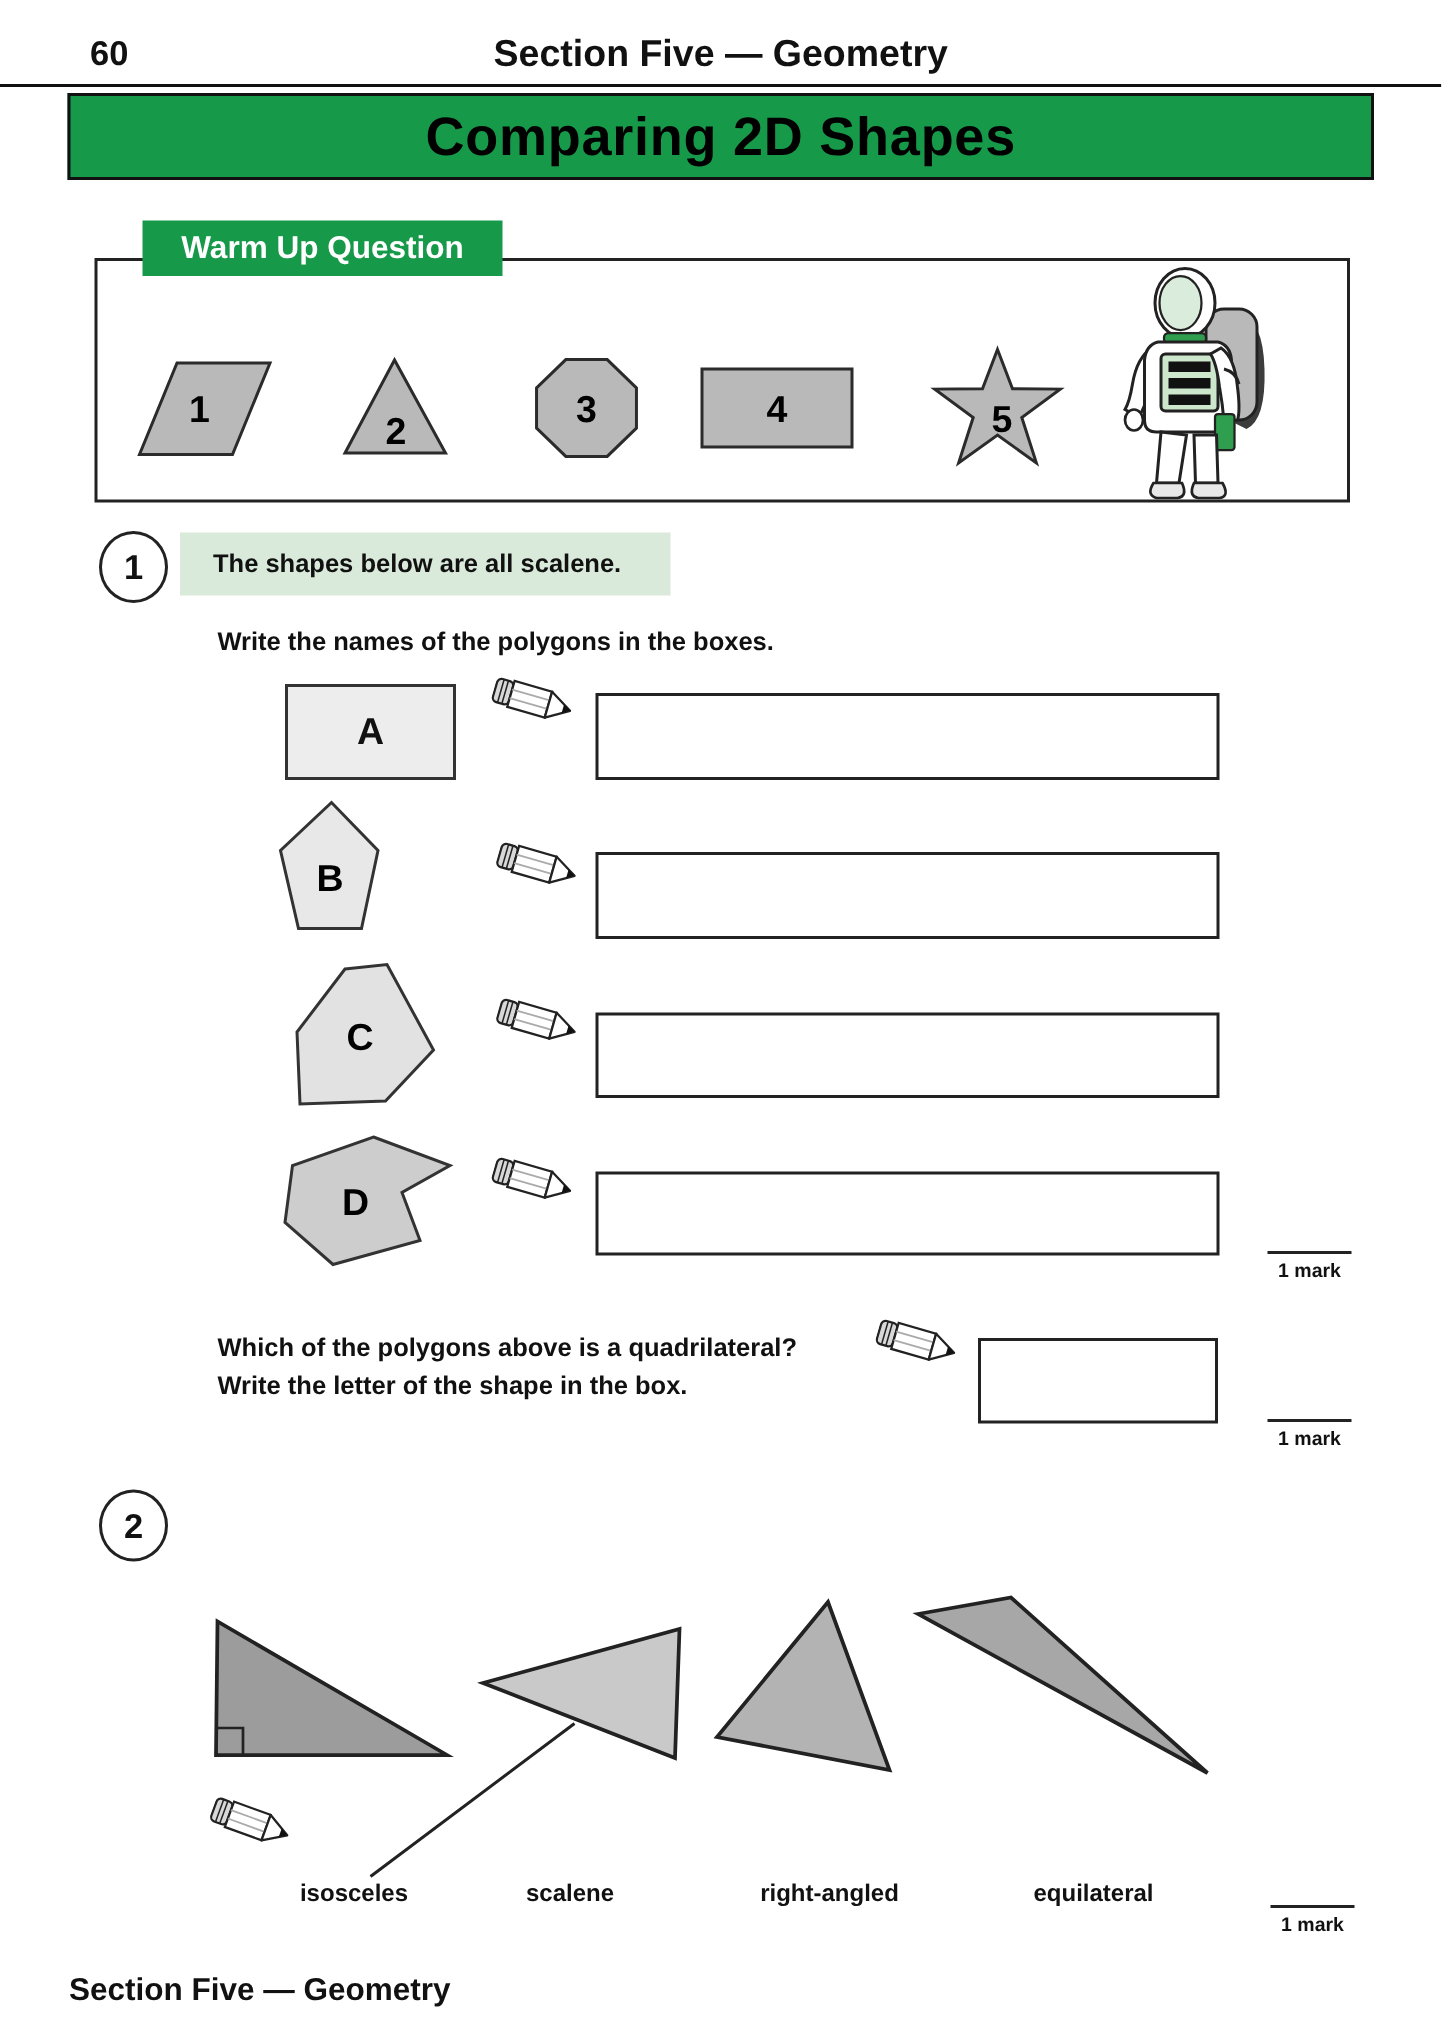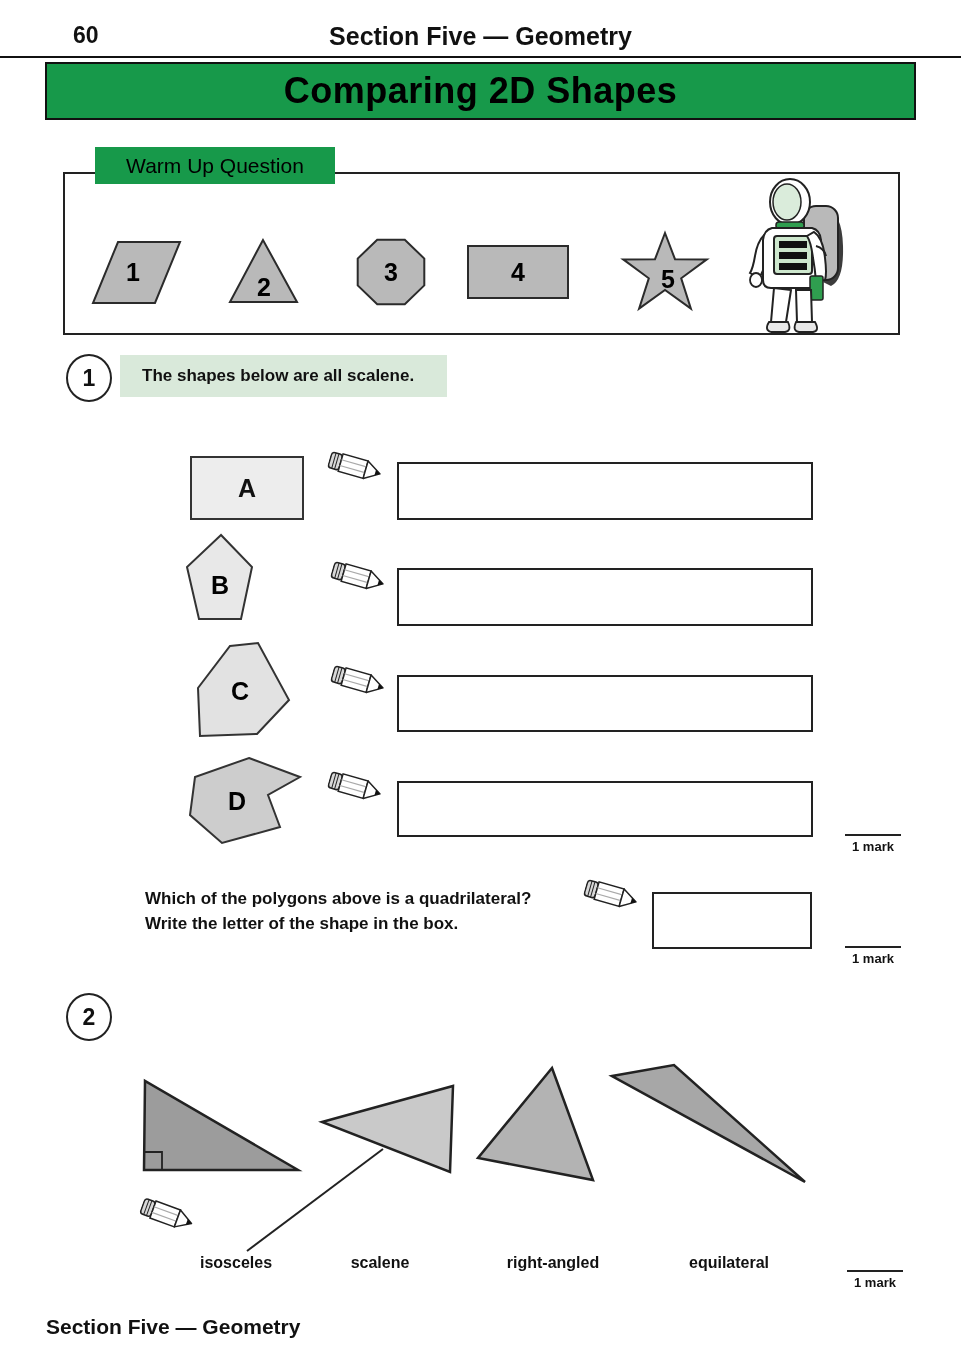--- a/index.html
+++ b/index.html
@@ -1,32 +1,32 @@
 <!DOCTYPE html>
 <html><head>
 <meta charset="utf-8">
 <style>
   html,body{margin:0;padding:0;background:#fff;}
   .page{position:relative;width:961px;height:1360px;background:#ffffff;
         font-family:"Liberation Sans","DejaVu Sans",sans-serif;color:#111;overflow:hidden;}
   .abs{position:absolute;}
 
   
-  .page-num{left:60px;top:22px;font-size:23px;font-weight:bold;margin-left:13px;}
+  .page-num{left:60px;top:22px;font-size:23px;font-weight:bold;}
   .header-title{left:0;top:22px;width:100%;text-align:center;font-size:25px;font-weight:bold;}
   .header-rule{left:0;top:56px;width:961px;height:2px;background:#111;}
   .banner{left:45px;top:62px;width:867px;height:54px;background:#17994a;border:2px solid #111;
           display:flex;align-items:center;justify-content:center;}
   .banner span{color:#000000;font-size:36px;font-weight:bold;letter-spacing:.5px;}
 
   
   .warm-box{left:63px;top:172px;width:833px;height:159px;border:2px solid #222;background:#fff;}
   .warm-label{left:95px;top:147px;width:240px;height:37px;background:#17994a;
               display:flex;align-items:center;justify-content:center;z-index:3;}
-  .warm-label span{color:#000000;font-size:21px;font-weight:normal;text-align:center;}
+  .warm-label span{color:#ffffff;font-size:21px;font-weight:bold;text-align:center;}
   .warm-question{left:92px;top:203px;font-size:17px;font-weight:bold;}
 
   
   .q-circle{width:42px;height:44px;border:2.5px solid #222;border-radius:50%;
             display:flex;align-items:center;justify-content:center;font-size:23px;font-weight:bold;background:#fff;}
   .hl{background:#d9e9da;}
   .hl-q1{left:120px;top:355px;width:327px;height:42px;display:flex;align-items:center;padding-left:22px;
          font-size:17px;font-weight:bold;box-sizing:border-box;}
   .instr1{left:145px;top:418px;font-size:17px;font-weight:bold;}
 
@@ -120,20 +120,21 @@
     <path d="M78 70 q8 2 10 10" stroke="#222" fill="none" stroke-width="2"></path>
     <rect x="72" y="100" width="13" height="24" rx="2" fill="#2f9e4f" stroke="#222" stroke-width="1.5"></rect>
     <path d="M36 112 l-3 34 h15 l5 -32 z" fill="#fff" stroke="#222" stroke-width="2"></path>
     <path d="M58 114 l1 32 h15 l-1 -32 z" fill="#fff" stroke="#222" stroke-width="2"></path>
     <path d="M31 146 q-5 8 2 10 h14 q7 -1 3 -10 z" fill="#e8e8e8" stroke="#222" stroke-width="1.8"></path>
     <path d="M58 146 q-4 9 3 10 h14 q7 -1 2 -10 z" fill="#e8e8e8" stroke="#222" stroke-width="1.8"></path>
   </svg>
 
   <div class="abs q-circle" style="left:66px;top:354px;">1</div>
   <div class="abs hl hl-q1">The shapes below are all scalene.</div>
+  <div class="abs instr1">Write the names of the polygons in the boxes.</div>
 
   <div class="abs shapeA">
     <span>A</span>
   </div>
   <svg class="abs pencil p-a" viewBox="0 0 56 30">
       <use href="#pencil-sym"></use>
     </svg>
   <div class="abs ansbox ans-a"></div>
 
   <svg class="abs" style="left:180px;top:530px;" width="90" height="95" viewBox="0 0 90 95">

